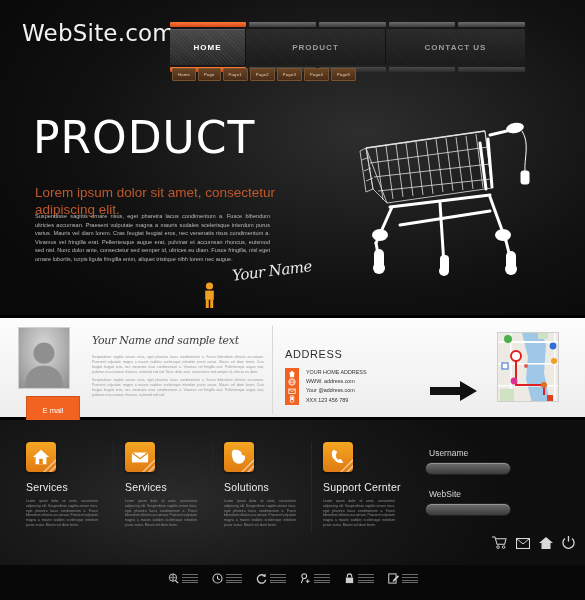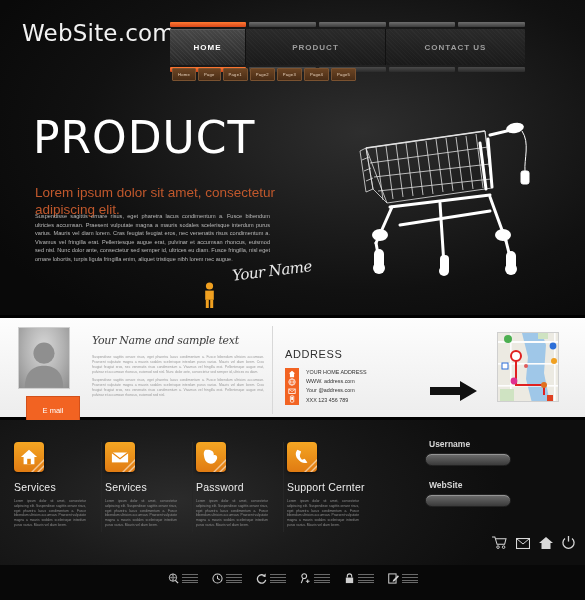--- a/index.html
+++ b/index.html
@@ -134,36 +134,36 @@
     border:1px solid #cfcfcf; overflow:hidden; background:#eae6dd;
   }
 
   
   .bottom {
     position:absolute; left:0; top:420px; width:585px; height:145px;
     background:
       radial-gradient(ellipse 330px 150px at 30% 55%, #2b2b2b 0%, #1b1b1b 45%, #0e0e0e 100%),
       #0c0c0c;
   }
-  .services { position:absolute; left:14px; top:22px; display:flex; gap:14px; }
+  .services { position:absolute; left:26px; top:22px; display:flex; gap:22px; }
   .svc { width:77px; position:relative; }
   .svc-icon {
     width:30px; height:30px; border-radius:4px;
     background:linear-gradient(#f5a623,#e07b12);
     position:relative; overflow:hidden; cursor:pointer;
     box-shadow:0 1px 3px rgba(0,0,0,.6);
   }
   .svc-icon .stripe { position:absolute; right:-6px; bottom:-6px; width:26px; height:26px; }
   .svc-icon svg.glyph { position:absolute; left:6px; top:6px; }
   .svc-title { margin-top:9px; font-size:10.5px; color:#ededed; letter-spacing:.2px; white-space:nowrap; }
   .svc-body { margin-top:6px; font-size:3.3px; line-height:4.8px; color:#8e8e8e; text-align:justify; width:72px; }
   .svc-sep { position:absolute; right:-11px; top:0; width:1px; height:90px; background:#262626; }
 
   
-  .login { position:absolute; left:425px; top:19px; width:100px;font-weight:bold; }
+  .login { position:absolute; left:425px; top:28px; width:100px; }
   .login label { display:block; font-size:8.5px; color:#d7d7d7; margin-bottom:4px; margin-left:4px; }
   .login .field {
     width:86px; height:13px; border-radius:7px;
     background:linear-gradient(#6e6e6e,#3a3a3a);
     border:1px solid #222; box-shadow: inset 0 1px 0 rgba(255,255,255,.28);
     cursor:text;
   }
   .login .gap { height:14px; }
   .util-icons { position:absolute; left:492px; top:535px; display:flex; gap:9px; align-items:center; }
   .util-icons span { cursor:pointer; }
@@ -422,21 +422,21 @@
             <path d="M4 2 C10 1, 14 4, 13 8 C18 7, 18 13, 14 16 C10 19, 4 17, 3 12 C2 8, 1 4, 4 2 Z" fill="#fff"></path>
           </svg>
           <svg class="stripe" viewBox="0 0 26 26">
             <g stroke="#fff" stroke-width="1.4" opacity=".55">
               <path d="M2 26 L26 2"></path>
                 <path d="M8 26 L26 8"></path>
                 <path d="M14 26 L26 14"></path>
             </g>
           </svg>
         </div>
-        <div class="svc-title">Password</div>
+        <div class="svc-title">Solutions</div>
         <div class="svc-body">Lorem ipsum dolor sit amet, consectetur adipiscing elit. Suspendisse sagittis ornare risus, eget pharetra lacus condimentum a. Fusce bibendum ultricies accumsan. Praesent vulputate magna a mauris sodales scelerisque interdum purus varius. Mauris vel diam lorem.</div>
         <div class="svc-sep"></div>
       </div>
 
       <div class="svc">
         <div class="svc-icon">
           <svg class="glyph" width="18" height="18" viewBox="0 0 20 20">
             <path d="M5 2 C3 4, 2 8, 5 12 C8 16, 13 18, 16 16 L13 12 L10 13 C8 11, 7 9, 8 7 L9 4 Z" fill="#fff"></path>
           </svg>
           <svg class="stripe" viewBox="0 0 26 26">

